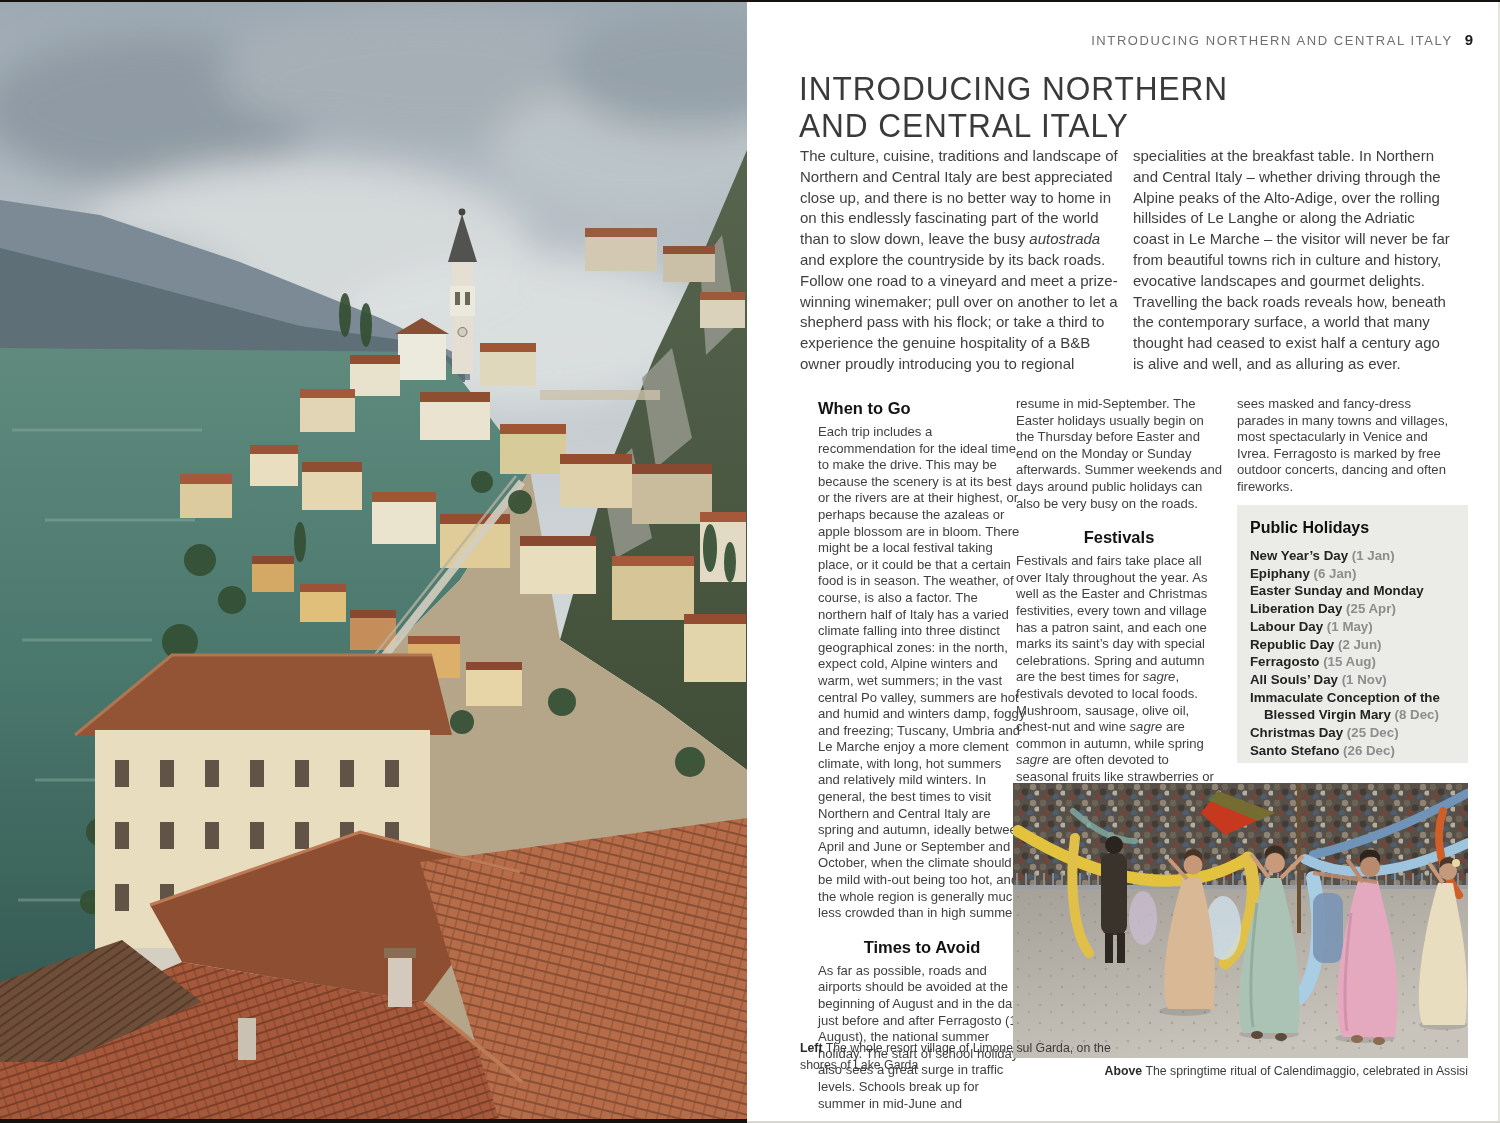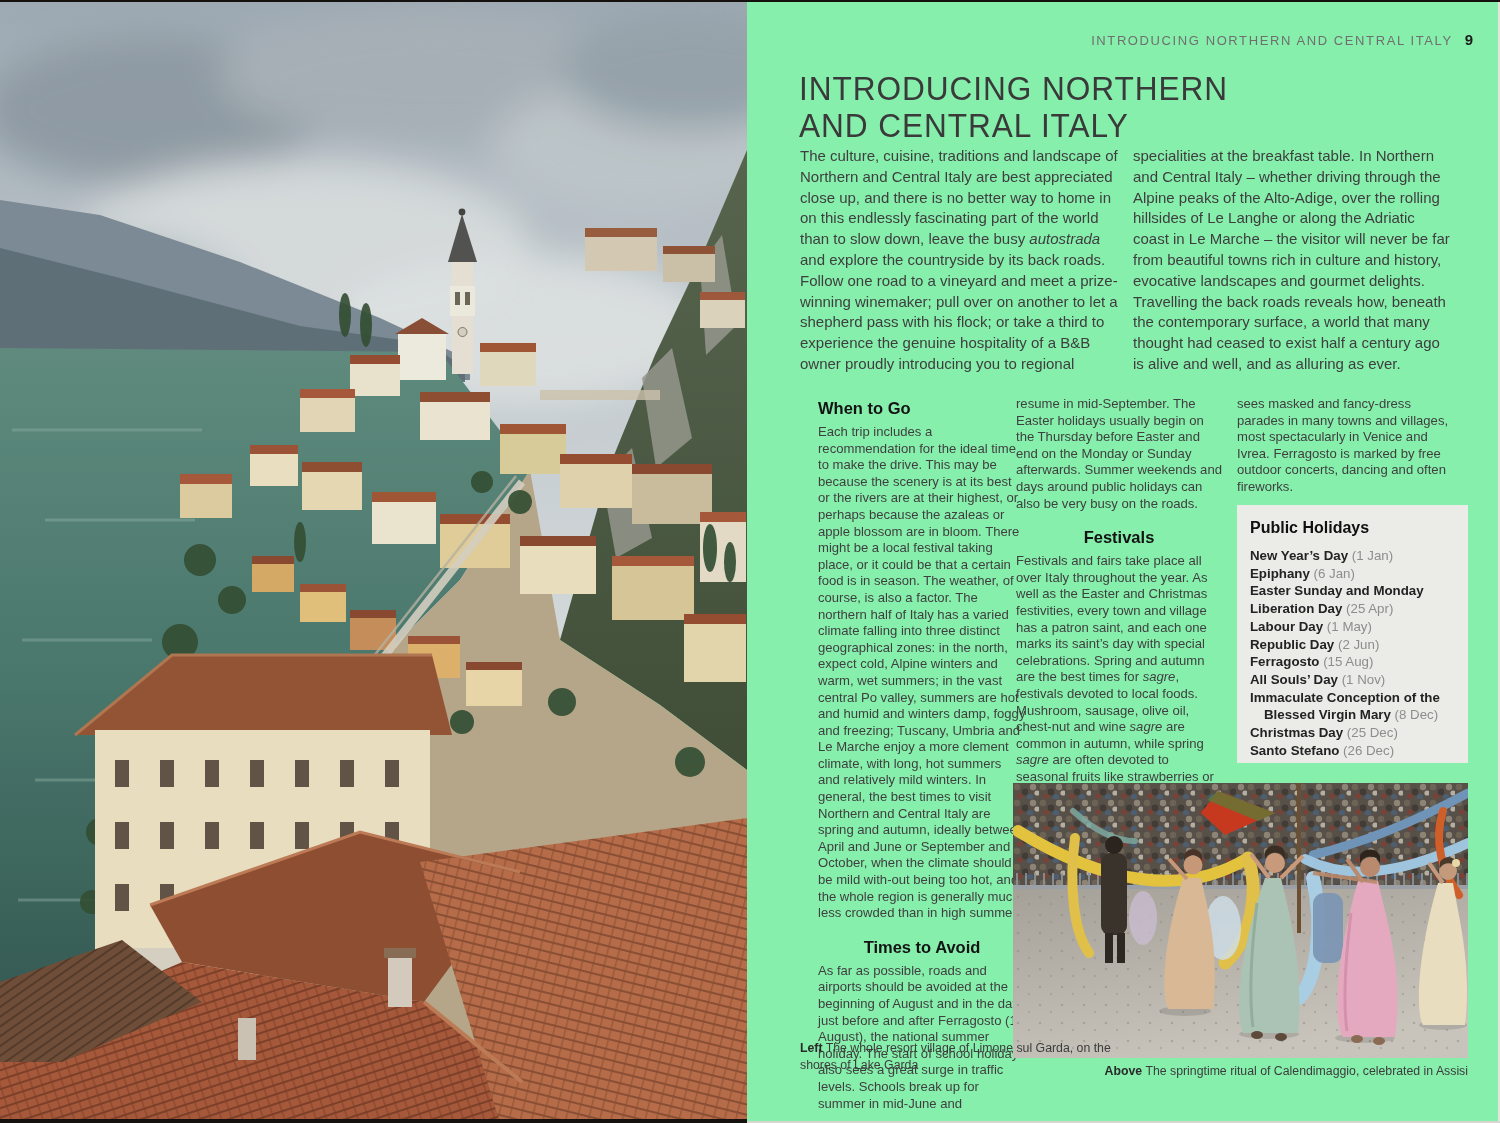--- a/index.html
+++ b/index.html
@@ -1,17 +1,17 @@
 <!DOCTYPE html>
 <html><head>
 <meta charset="utf-8">
 <style>
   html,body{margin:0;padding:0;background:#888;}
   .page{
-    position:relative;width:1500px;height:1123px;background:#86efac;
+    position:relative;width:1500px;height:1123px;background:#ffffff;
     font-family:"Liberation Sans",sans-serif;overflow:hidden;margin:0 auto;
   }
   .edge-top{position:absolute;top:0;left:0;width:100%;height:2px;background:#14110e;z-index:9;}
   .edge-bottom-left{position:absolute;bottom:0;left:0;width:747px;height:4px;background:#14110e;z-index:9;}
   .edge-bottom-right{position:absolute;bottom:0;left:747px;right:0;height:2px;background:#d8d6d1;z-index:9;}
   .edge-right{position:absolute;top:0;right:0;width:2px;height:100%;background:#e6e4df;z-index:8;}
 
   .photo-garda{position:absolute;top:0;left:0;width:747px;height:1123px;}
   .photo-garda svg{display:block;}
 
@@ -39,21 +39,21 @@
   .section-heading.spaced{margin-top:15px;text-align:center;}
   .bodycol p{margin:0;}
 
   .holiday-box{
     position:absolute;left:1237px;top:505px;width:231px;height:258px;background:#ebebe8;
     padding:14px 10px 0 13px;box-sizing:border-box;
   }
   .holiday-box .box-title{font-size:16px;font-weight:bold;color:#101010;margin:0 0 10px 0;}
   .holiday-item{font-size:13.3px;line-height:17.7px;color:#232323;font-weight:bold;
     padding-left:14px;text-indent:-14px;}
-  .holiday-item .h-date{font-weight:normal;color:#8d8d8d;}
+  .holiday-item .h-date{font-weight:bold;color:#8d8d8d;}
 
   .photo-festival{position:absolute;left:1013px;top:783px;width:455px;height:275px;}
   .photo-festival svg{display:block;}
 
   .caption{font-size:12.3px;line-height:16.5px;color:#3c3c3c;}
   .cap-label{font-weight:bold;color:#2a2a2a;}
   .caption-left{position:absolute;left:800px;top:1040px;width:330px;}
   .caption-above{position:absolute;left:1013px;top:1063px;width:455px;text-align:right;}
 </style>
 </head>

